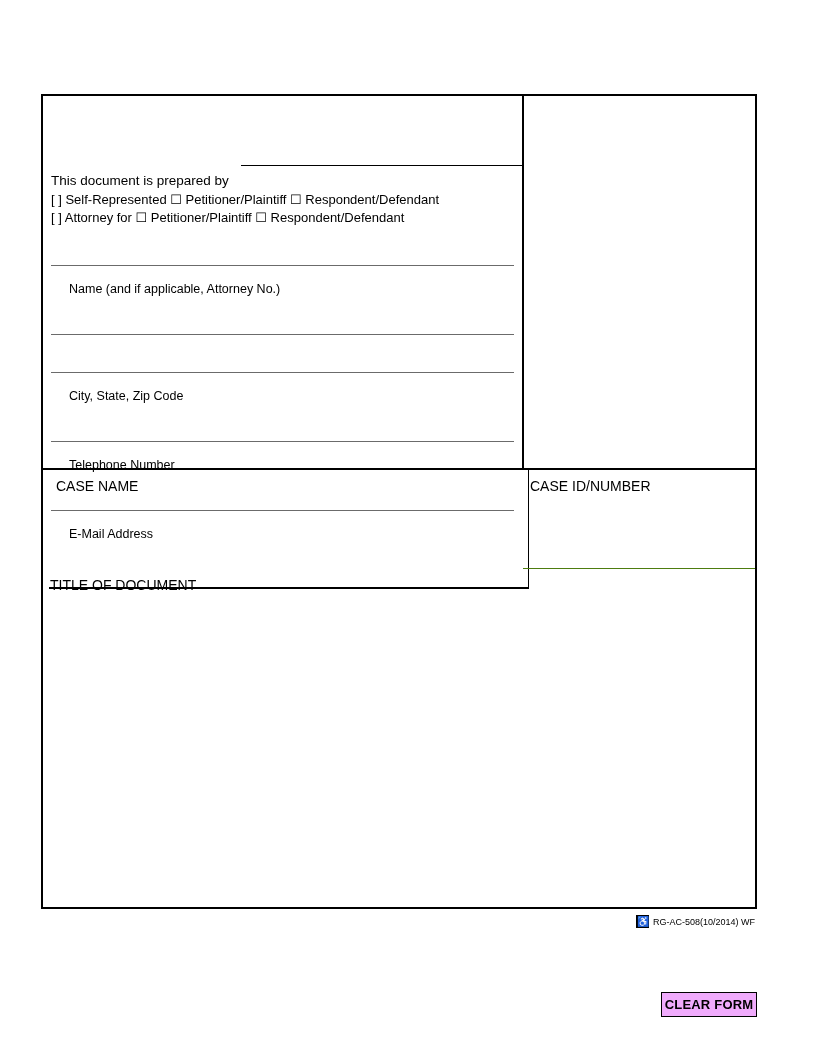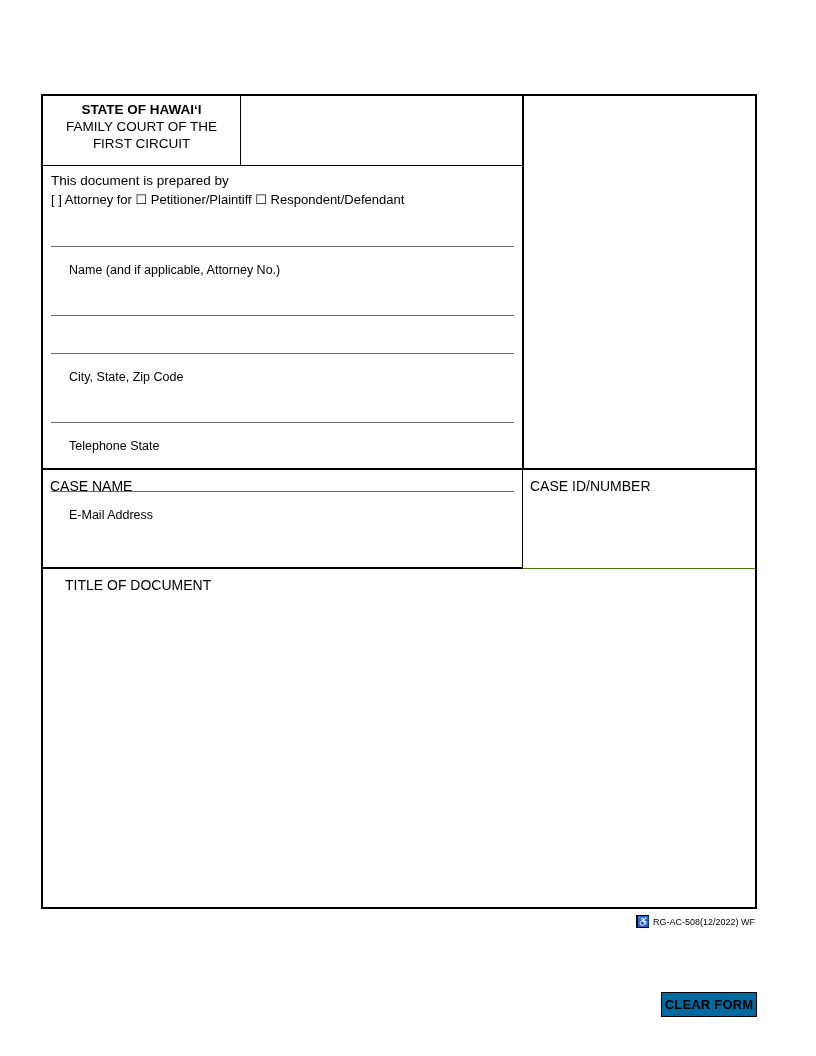--- a/index.html
+++ b/index.html
@@ -115,24 +115,24 @@
   .case-row {
     position: absolute;
     left: 0;
     top: 374px;
     width: 100%;
     height: 99px;
     box-sizing: border-box;
   }
   .case-name-cell {
     position: absolute;
-    left: 0;
+    left: 6px;
     top: 0;
     width: 480px;
-    height: 99px;
+    height: 119px;
     border-right: 1px solid #000000;
     border-bottom: 2px solid #000000;
     box-sizing: border-box;
     padding: 8px 4px 0 7px;
     font-size: 14px;
   }
   .case-id-cell {
     position: absolute;
     left: 480px;
     top: 0;
@@ -147,21 +147,20 @@
   
   .title-cell {
     position: absolute;
     left: 0;
     top: 473px;
     width: 100%;
     height: 338px;
     box-sizing: border-box;
     padding: 8px 0 0 7px;
     font-size: 14px;
-    margin-left: 15px;
   }
 
   
   #form-footer {
     position: absolute;
     left: 636px;
     top: 915px;
     display: flex;
     align-items: center;
     gap: 4px;
@@ -179,70 +178,66 @@
     box-sizing: border-box;
   }
 
   
   #clear-form-button {
     position: absolute;
     left: 661px;
     top: 992px;
     width: 96px;
     height: 25px;
-    background: #0369a1;
+    background: #f0abfc;
     border: 1px solid #000000;
     box-sizing: border-box;
     font-size: 13px;
     font-weight: bold;
     letter-spacing: 0.2px;
     line-height: 23px;
     text-align: center;
     cursor: pointer;
   }
 </style>
 </head>
 <body>
 
 <div id="form-outline">
 
   <div class="header-band">
 
-    <div class="court-cell">
-      <div class="line1">STATE OF HAWAIʻI</div>
-      <div class="line2">FAMILY COURT OF THE</div>
-      <div class="line3">FIRST CIRCUIT</div>
-    </div>
 
     <div class="blank-caption-cell"></div>
 
     <div class="right-col-cell"></div>
   </div>
 
   <div class="preparer-block">
     <div class="prep-line">This document is prepared by</div>
+    <div class="prep-line cbx">[    ]  Self-Represented  ☐ Petitioner/Plaintiff  ☐ Respondent/Defendant</div>
     <div class="prep-line cbx">[    ]  Attorney for ☐ Petitioner/Plaintiff  ☐ Respondent/Defendant</div>
 
     <div class="fill-group">
       <div class="fill-rule"></div>
       <div class="fill-label">Name (and if applicable, Attorney No.)</div>
     </div>
 
     <div class="fill-group">
       <div class="fill-rule"></div>
     </div>
 
     <div class="fill-group">
       <div class="fill-rule"></div>
       <div class="fill-label">City, State, Zip Code</div>
     </div>
 
     <div class="fill-group">
       <div class="fill-rule"></div>
-      <div class="fill-label">Telephone State</div>
+      <div class="fill-label">Telephone Number</div>
     </div>
 
     <div class="fill-group">
       <div class="fill-rule"></div>
       <div class="fill-label">E-Mail Address</div>
     </div>
   </div>
 
   <div class="case-row">
     <div class="case-name-cell">
@@ -257,16 +252,16 @@
 
   <div class="title-cell">
     <div>TITLE OF DOCUMENT</div>
     <div></div>
   </div>
 
 </div>
 
 <div id="form-footer">
   <div class="access-icon">♿</div>
-  <div>RG-AC-508(12/2022) WF</div>
+  <div>RG-AC-508(10/2014) WF</div>
 </div>
 
 <div id="clear-form-button">CLEAR FORM</div>
 
 </body></html>

